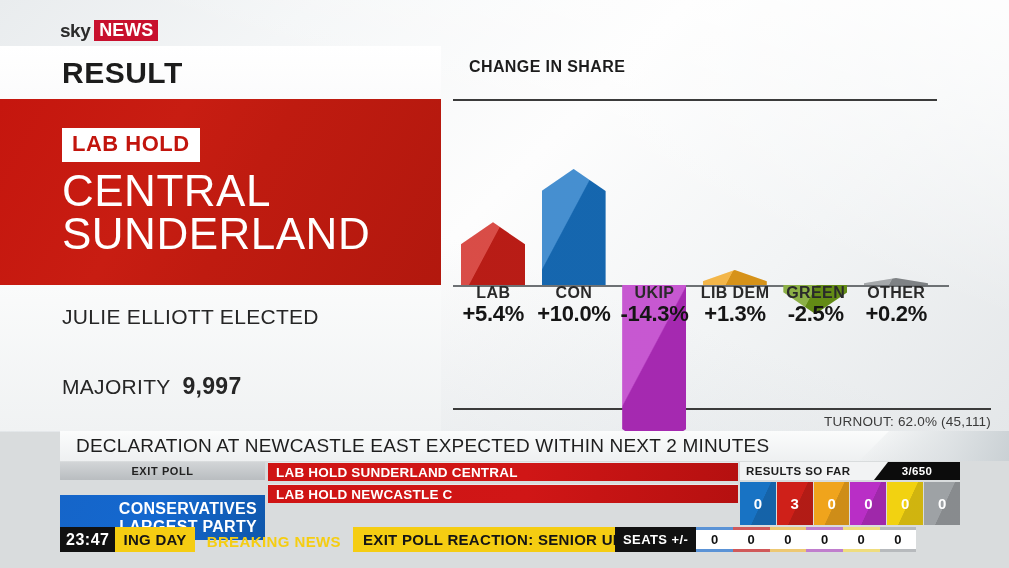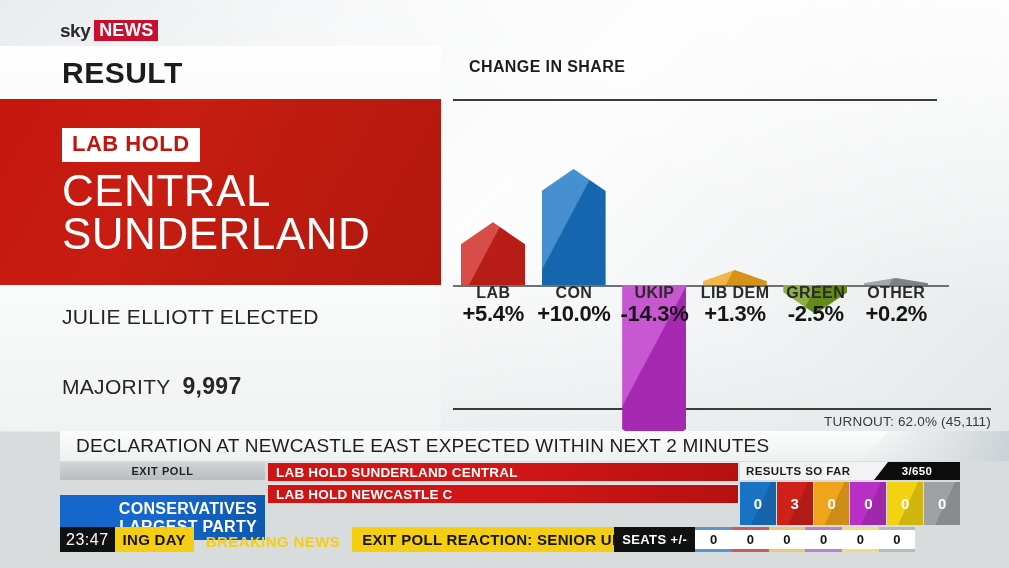--- a/index.html
+++ b/index.html
@@ -206,21 +206,21 @@
   .rsf-cells { display:flex; height:43px; margin-top:2px; gap:1px; }
   .cell {
     flex:1; display:flex; align-items:center; justify-content:center;
     font-size:15px; font-weight:bold; color:#ffffff;
   }
 
   
   .ticker { position:absolute; left:0; top:96px; width:1009px; height:25px; display:flex; }
   .tk-time {
     margin-left:60px; background:#111; color:#fff;
-    font-size:16px; font-weight:normal; letter-spacing:0.5px;
+    font-size:16px; font-weight:bold; letter-spacing:0.5px;
     display:flex; align-items:center; padding:0 6px;
   }
   .tk-yellow-a {
     background:#f5cd12; color:#151515; font-size:15px; font-weight:bold;
     display:flex; align-items:center; padding:0 8px; letter-spacing:0.3px;
   }
   .tk-break {
     background:#111; color:#f5cd12; font-size:15px; font-weight:bold;
     display:flex; align-items:center; padding:0 8px; letter-spacing:0.4px;
     margin: 14px 4px;

